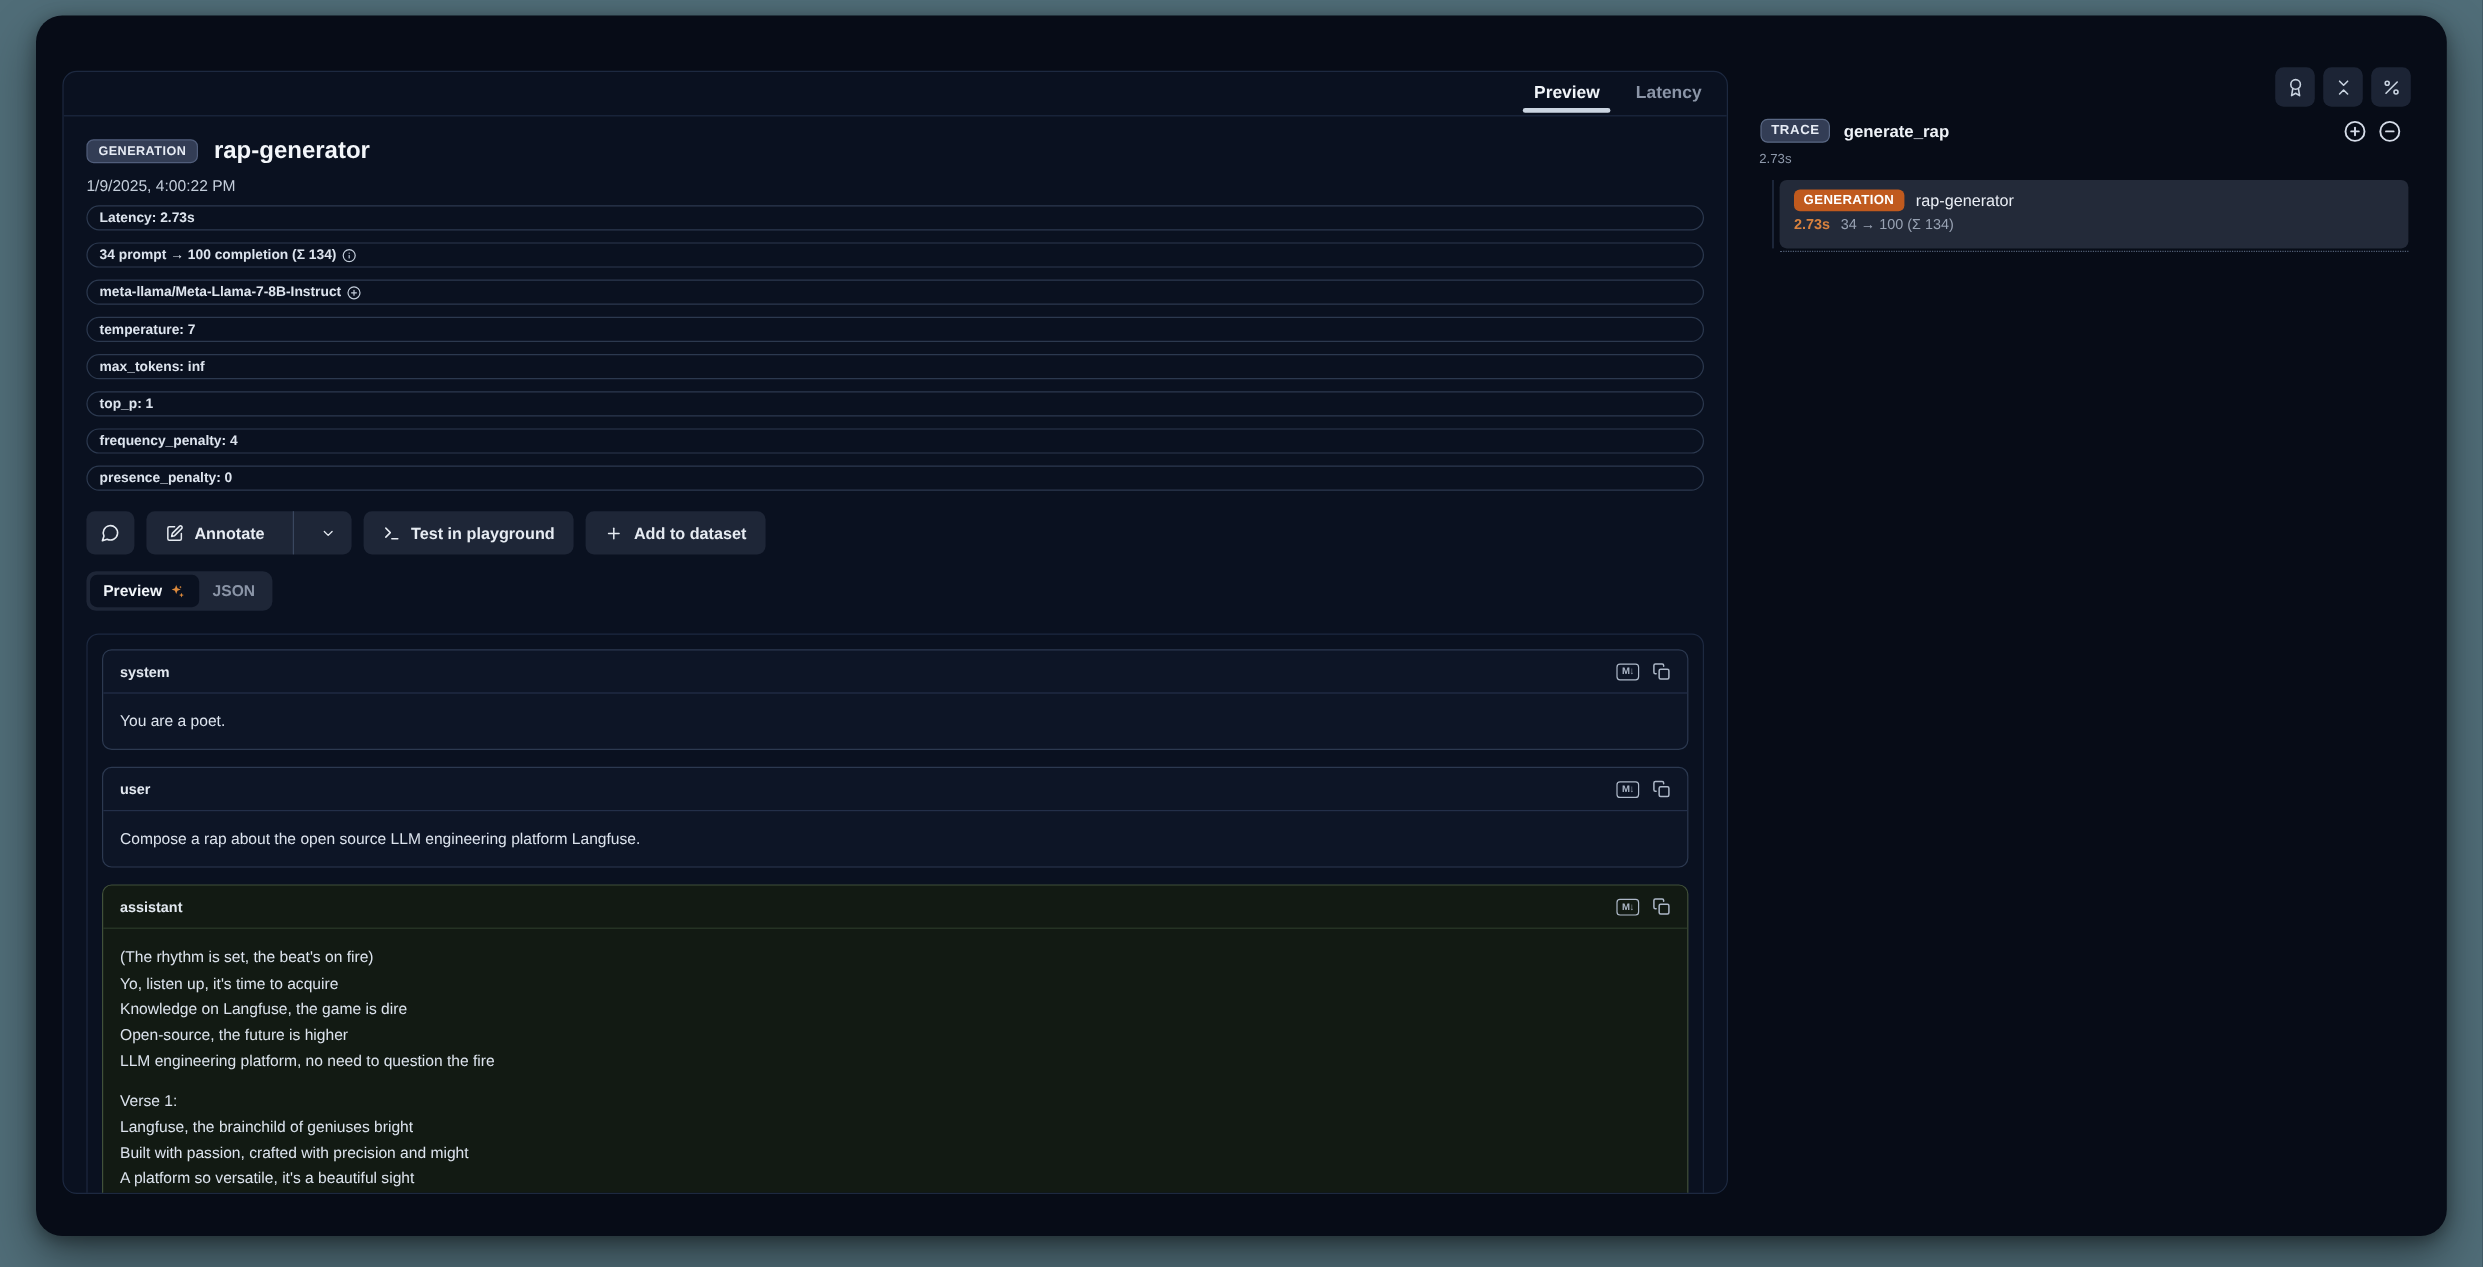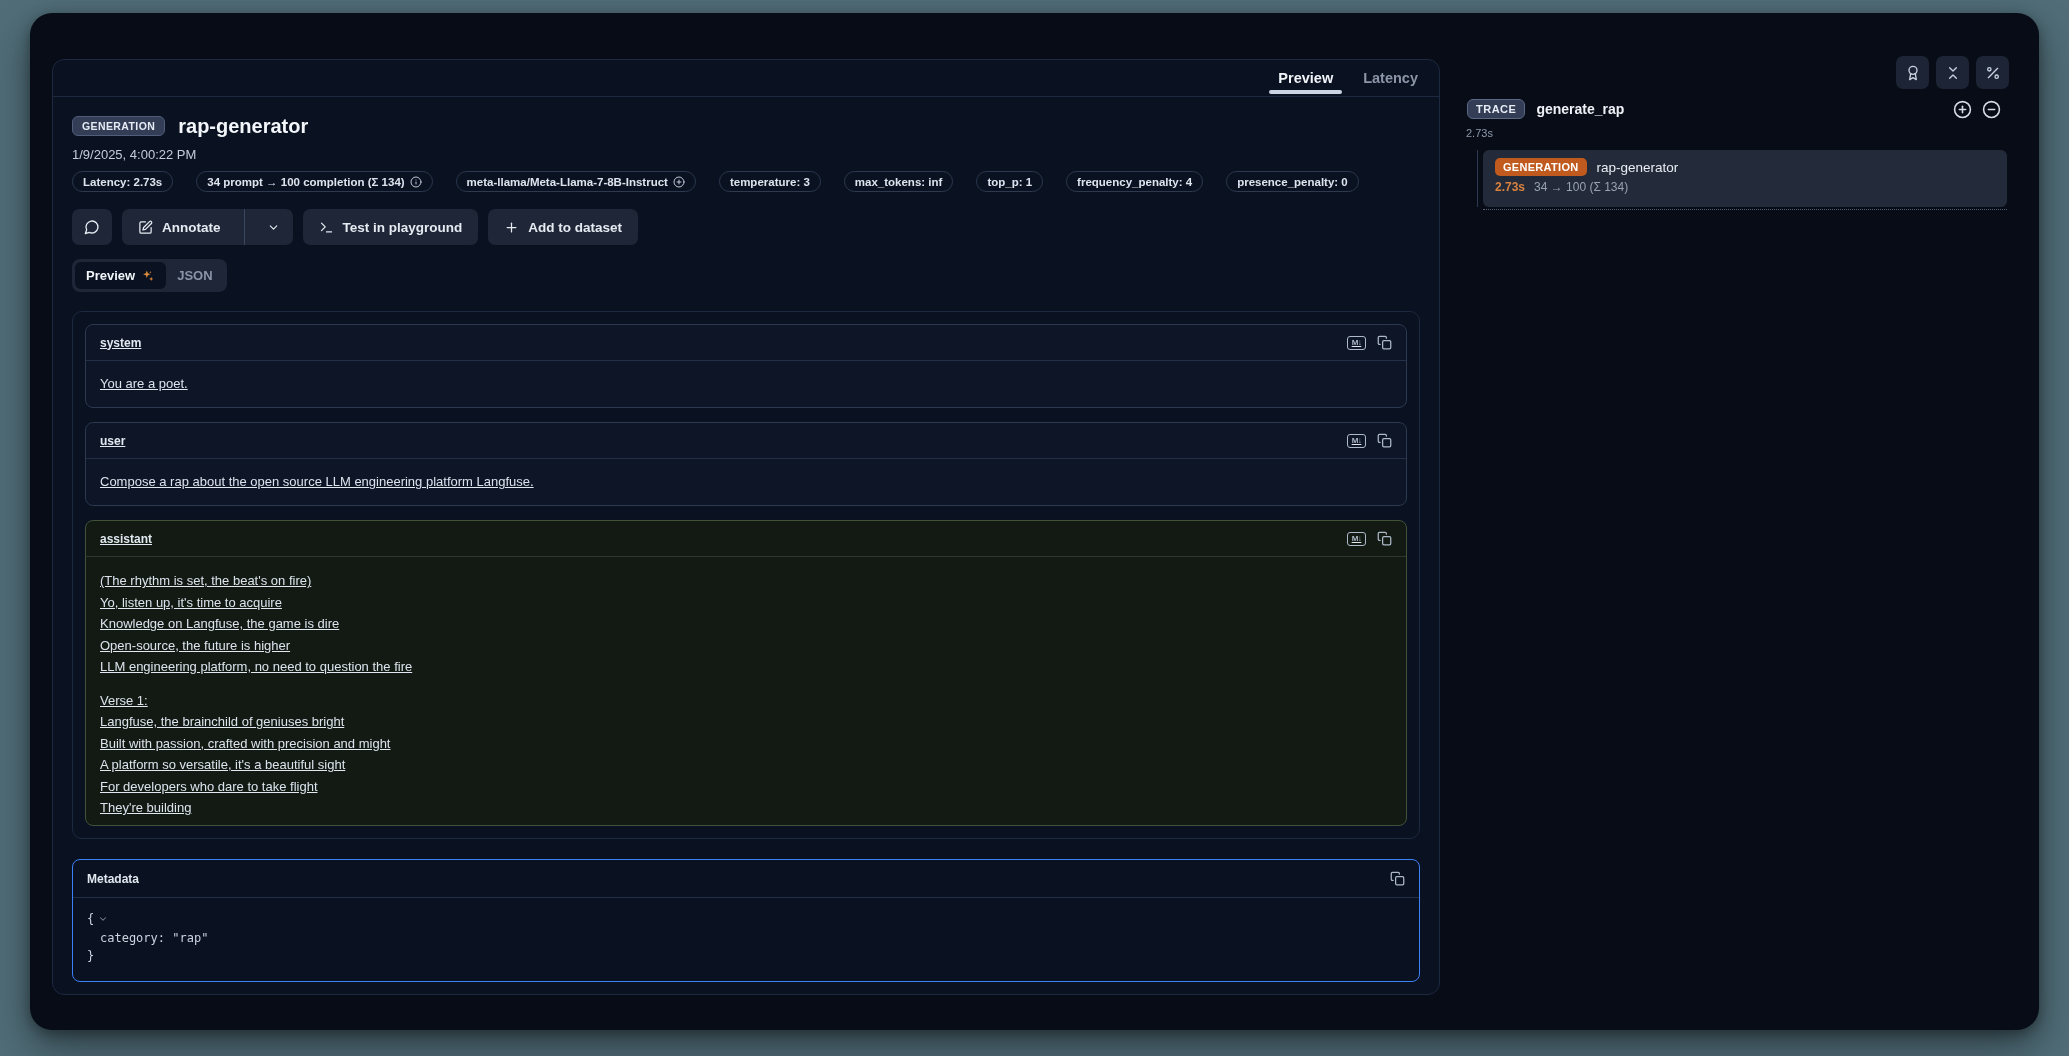--- a/index.html
+++ b/index.html
@@ -41,21 +41,21 @@
   .title-row { display:flex; align-items:center; gap:13px; height:26px; }
   .type-badge {
     display:inline-flex; align-items:center;
     background:#333d55; border:1px solid #515e7b; border-radius:6px;
     padding:3px 9px; font-size:10.5px; font-weight:700; letter-spacing:.4px;
     color:#e6ebf4;
   }
   .obs-title { font-size:20px; font-weight:700; color:#f3f6fa; }
   .timestamp { margin-top:8px; font-size:13px; font-weight:500; color:#c3cdda; height:16px; }
 
-  .pills { margin-top:8px; display:flex; flex-wrap:wrap; gap:23px; }
+  .pills { margin-top:8px; display:flex; flex-wrap:wrap; gap:10px;flex-direction:column; }
   .pill {
     display:inline-flex; align-items:center; gap:5px; height:21px;
     border:1px solid #2c394f; border-radius:11px; padding:0 10px;
     font-size:11.5px; font-weight:700; color:#dde4ee; white-space:nowrap;
   }
   .pill .icon { color:#c2ccd9; }
 
   .actions { margin-top:17px; display:flex; gap:10px; height:36px; }
   .btn {
     display:inline-flex; align-items:center; gap:9px; height:36px;
@@ -72,21 +72,21 @@
     margin-top:14px; display:inline-flex; align-items:center;
     background:#1e2637; border-radius:8px; padding:3px; height:33px;
   }
   .view-opt { display:inline-flex; align-items:center; gap:6px; padding:0 11px; height:27px;
     font-size:13px; font-weight:600; color:#8b95a7; border-radius:6px; cursor:pointer; }
   .view-opt.active { background:#0a1120; color:#f1f5f9; }
 
   .messages {
     margin-top:19px; height:528px;
     border:1px solid #1d2940; border-radius:10px; padding:12px;
-    display:flex; flex-direction:column; gap:14px; overflow:hidden;text-decoration:underline;
+    display:flex; flex-direction:column; gap:14px; overflow:hidden;
   }
   .msg-box { border:1px solid #2c3950; border-radius:8px; background:#0d1526; overflow:hidden; }
   .msg-head {
     height:36px; display:flex; align-items:center; justify-content:space-between;
     padding:0 14px; border-bottom:1px solid #232f49;
   }
   .msg-role { font-size:12px; font-weight:700; color:#e2e8f0; }
   .msg-tools { display:flex; align-items:center; gap:11px; color:#aeb9c9; }
   .msg-body { padding:13px 14px; font-size:13px; color:#dce3ed; line-height:20px; }
   .msg-box.assistant { background:#121a13; border-color:#41513a; flex:1; }
@@ -186,21 +186,21 @@
           <span>meta-llama/Meta-Llama-7-8B-Instruct</span>
           <span class="icon">
             <svg width="12" height="12" viewBox="0 0 24 24" fill="none" stroke="currentColor" stroke-width="2" stroke-linecap="round" stroke-linejoin="round">
                 <circle cx="12" cy="12" r="10"></circle>
                 <path d="M8 12h8"></path>
                 <path d="M12 8v8"></path>
               </svg>
           </span>
         </span>
         <span class="pill">
-            <span>temperature: 3</span>
+            <span>temperature: 7</span>
           </span>
         <span class="pill">
             <span>max_tokens: inf</span>
           </span>
         <span class="pill">
             <span>top_p: 1</span>
           </span>
         <span class="pill">
             <span>frequency_penalty: 4</span>
           </span>

